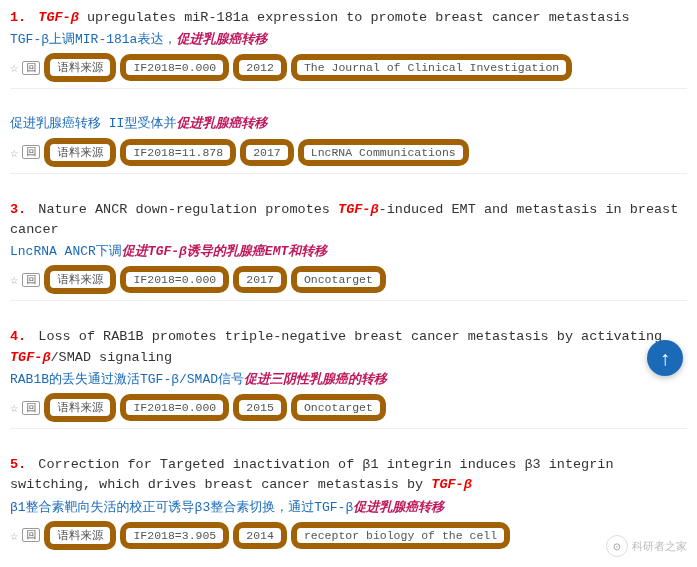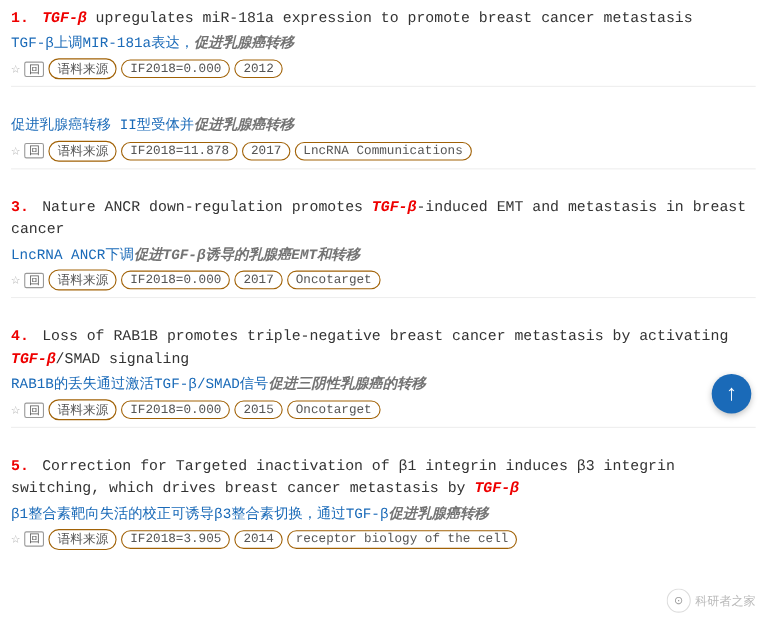--- a/index.html
+++ b/index.html
@@ -33,21 +33,21 @@
       font-style: italic;
       font-weight: bold;
     }
     .chinese-title {
       color: #1a6ab8;
       font-size: 13px;
       margin-bottom: 4px;
       line-height: 1.4;
     }
     .chinese-title .italic-red {
-      color: #737373;
+      color: #be185d;
       font-style: italic;
       font-weight: bold;
     }
     .meta-line {
       display: flex;
       align-items: center;
       flex-wrap: wrap;
       gap: 4px;
       margin-top: 3px;
     }
@@ -62,21 +62,21 @@
       border: 1px solid #999;
       border-radius: 2px;
       display: inline-flex;
       align-items: center;
       justify-content: center;
       font-size: 10px;
       color: #555;
       cursor: pointer;
     }
     .tag {
-      border: 1px solid #a16207;
+      border: 6px solid #a16207;
       border-radius: 10px;
       padding: 1px 7px;
       font-size: 11.5px;
       color: #555;
       background: #fff;
     }
     .scroll-up-btn {
       position: fixed;
       right: 14px;
       top: 340px;
@@ -125,20 +125,21 @@
 <div id="results-container">
     <div class="result-item">
       <div class="title-line"><span class="item-num">1. </span><span class="italic-red">TGF-β</span><span> upregulates miR-181a expression to promote breast cancer metastasis</span></div>
       <div class="chinese-title"><span>TGF-β上调MIR-181a表达，</span><span class="italic-red">促进乳腺癌转移</span></div>
       <div class="meta-line">
         <span class="star-icon">☆</span>
         <span class="cite-icon">回</span>
         <span class="tag">语料来源</span>
         <span class="tag">IF2018=0.000</span>
         <span class="tag">2012</span>
+        <span class="tag">The Journal of Clinical Investigation</span>
       </div>
       <hr class="divider">
     </div>
     <div class="result-item">
       <div class="chinese-title"><span>促进乳腺癌转移 II型受体并</span><span class="italic-red">促进乳腺癌转移</span></div>
       <div class="meta-line">
         <span class="star-icon">☆</span>
         <span class="cite-icon">回</span>
         <span class="tag">语料来源</span>
         <span class="tag">IF2018=11.878</span>

